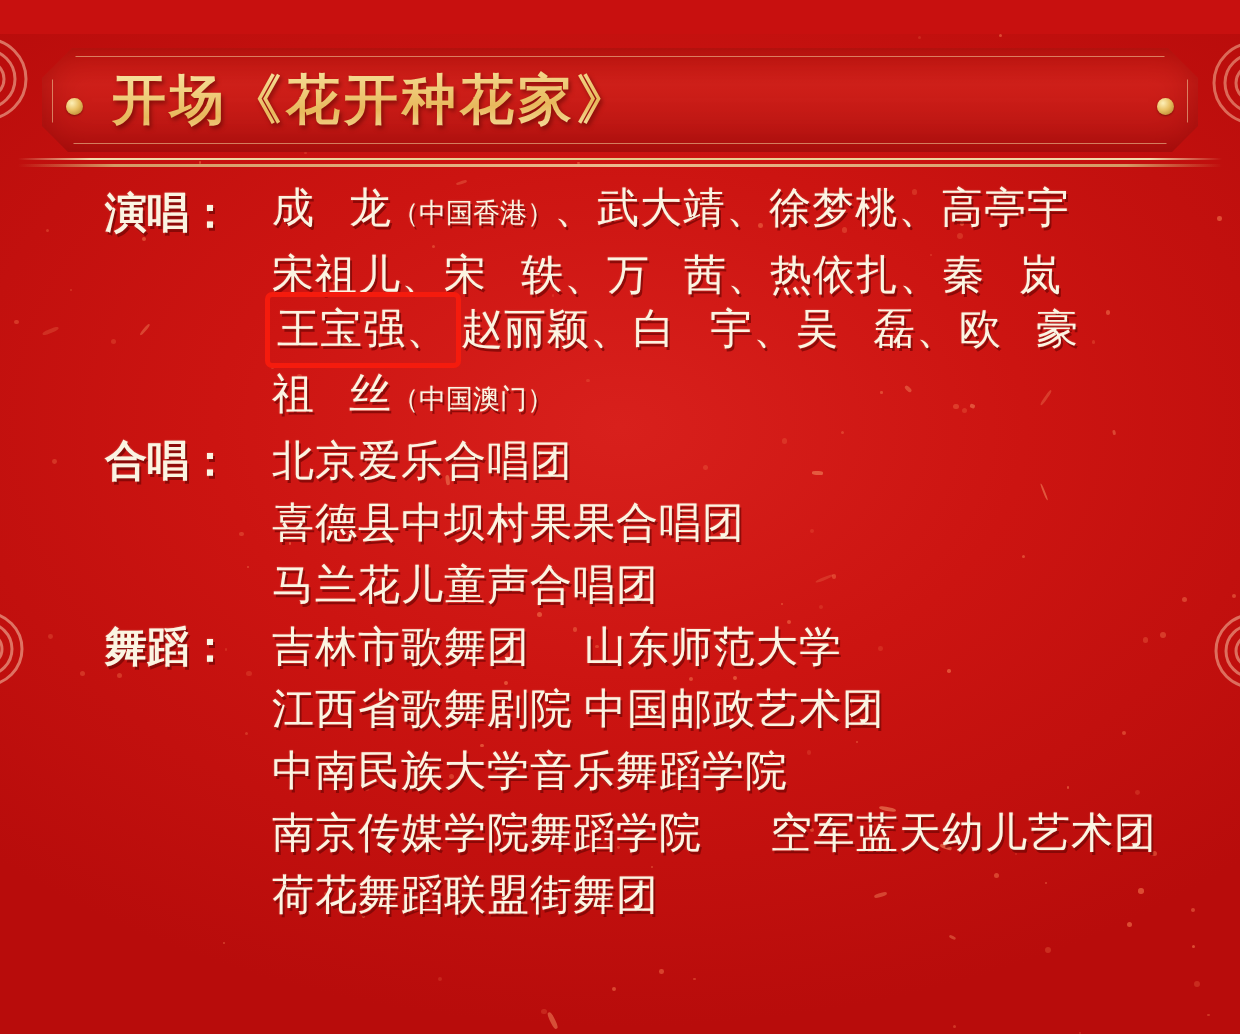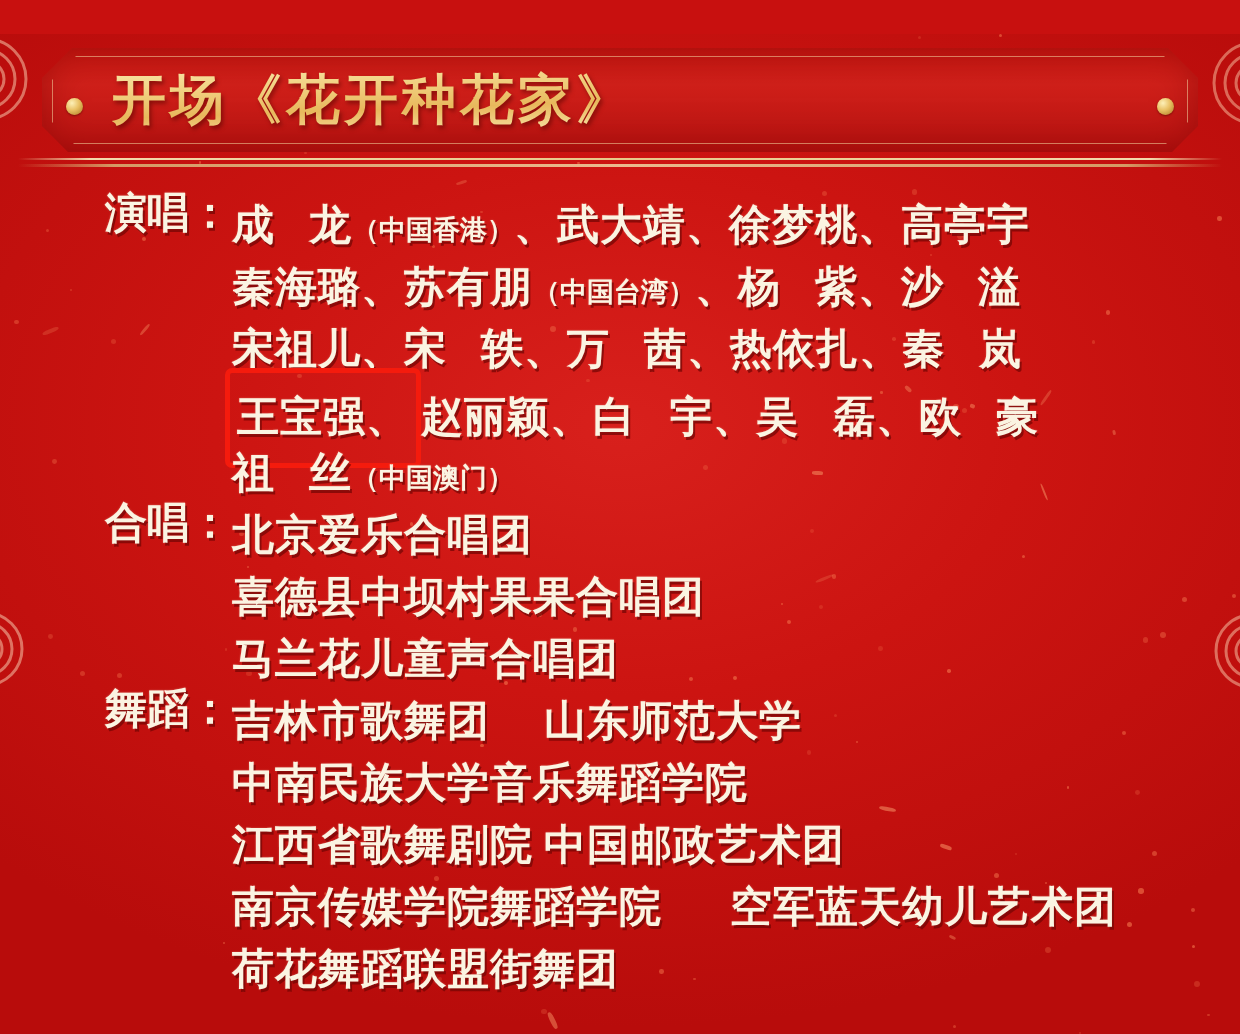--- a/index.html
+++ b/index.html
@@ -67,30 +67,30 @@
         background:linear-gradient(90deg,rgba(240,208,150,0) 0%,#f3dcac 6%,#e6c989 50%,#f3dcac 94%,rgba(240,208,150,0) 100%);}
   #rail-a{top:124px;}
   #rail-b{top:130px;height:3px;opacity:.85;
         background:linear-gradient(90deg,rgba(230,190,130,0) 0%,#d8b374 8%,#f0d8a4 50%,#d8b374 92%,rgba(230,190,130,0) 100%);}
 
   
   #credits{
     position:absolute;left:0;top:148px;width:1240px;
     font-family:"Liberation Sans","DejaVu Sans",sans-serif;
   }
-  .row{display:flex;align-items:flex-start;height:62px;}
+  .row{display:flex;align-items:flex-end;height:62px;gap:40px;}
   .label{
     width:127px;padding-left:105px;box-sizing:border-box;flex:0 0 232px;
     font-size:42px;font-weight:700;line-height:62px;white-space:nowrap;
     color:#fbf4e2;
     text-shadow:2px 3px 0 rgba(118,6,4,.75), 0 0 2px rgba(255,248,225,.4);
   }
   .label.spacer{color:transparent;text-shadow:none;}
   .content{
-    flex:1 1 auto;font-size:42px;font-weight:700;line-height:86px;white-space:nowrap;
+    flex:1 1 auto;font-size:42px;font-weight:400;line-height:62px;white-space:nowrap;
     color:#fbf4e2;letter-spacing:1px;
     text-shadow:2px 3px 0 rgba(118,6,4,.75), 0 0 2px rgba(255,248,225,.35);
   }
   .content .small{font-size:27px;letter-spacing:0;}
   .content .gap{display:inline-block;width:34px;}
   .col2{display:inline-block;width:312px;}
   .hl{
     display:inline-block;padding:1px 7px 3px 7px;margin-left:-7px;
     border:5px solid #f51b0d;border-radius:7px;
   }
@@ -283,24 +283,20 @@
   <div class="rail" id="rail-a"></div>
   <div class="rail" id="rail-b"></div>
 
   <div id="credits">
       <div class="row">
         <div class="label">演唱：</div>
         <div class="content"><span>成</span><span class="gap"></span><span>龙</span><span class="small">（中国香港）</span><span>、武大靖、徐梦桃、高亭宇</span></div>
       </div>
       <div class="row">
         <div class="label spacer">&nbsp;</div>
-        <div class="content"><span>秦海璐、苏有朋</span><span class="small">（中国台湾）</span><span>、杨</span><span class="gap"></span><span>紫、沙</span><span class="gap"></span><span>溢</span></div>
-      </div>
-      <div class="row">
-        <div class="label spacer">&nbsp;</div>
         <div class="content"><span>宋祖儿、宋</span><span class="gap"></span><span>轶、万</span><span class="gap"></span><span>茜、热依扎、秦</span><span class="gap"></span><span>岚</span></div>
       </div>
       <div class="row">
         <div class="label spacer">&nbsp;</div>
         <div class="content"><span class="hl">王宝强、</span><span>赵丽颖、白</span><span class="gap"></span><span>宇、吴</span><span class="gap"></span><span>磊、欧</span><span class="gap"></span><span>豪</span></div>
       </div>
       <div class="row">
         <div class="label spacer">&nbsp;</div>
         <div class="content"><span>祖</span><span class="gap"></span><span>丝</span><span class="small">（中国澳门）</span></div>
       </div>
@@ -315,28 +311,28 @@
       <div class="row">
         <div class="label spacer">&nbsp;</div>
         <div class="content"><span>马兰花儿童声合唱团</span></div>
       </div>
       <div class="row">
         <div class="label">舞蹈：</div>
         <div class="content"><span class="col2">吉林市歌舞团</span><span>山东师范大学</span></div>
       </div>
       <div class="row">
         <div class="label spacer">&nbsp;</div>
+        <div class="content"><span class="col2">江西省歌舞剧院</span><span>中国邮政艺术团</span></div>
+      </div>
+      <div class="row">
+        <div class="label spacer">&nbsp;</div>
         <div class="content"><span>中南民族大学音乐舞蹈学院</span></div>
       </div>
       <div class="row">
         <div class="label spacer">&nbsp;</div>
-        <div class="content"><span class="col2">江西省歌舞剧院</span><span>中国邮政艺术团</span></div>
-      </div>
-      <div class="row">
-        <div class="label spacer">&nbsp;</div>
         <div class="content"><span>南京传媒学院舞蹈学院</span><span class="gap"></span><span class="gap"></span><span>空军蓝天幼儿艺术团</span></div>
       </div>
       <div class="row">
         <div class="label spacer">&nbsp;</div>
         <div class="content"><span>荷花舞蹈联盟街舞团</span></div>
       </div>
     </div>
 
 </div>
 

